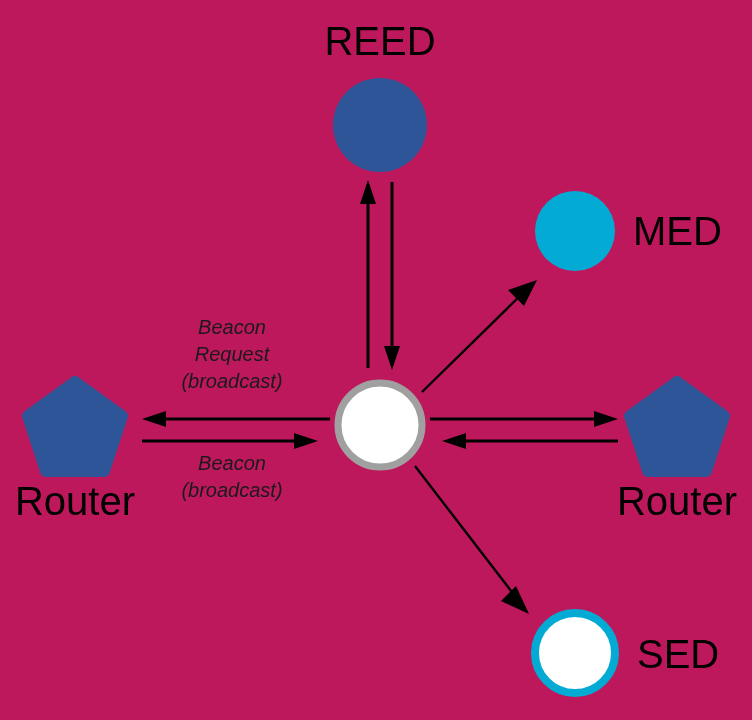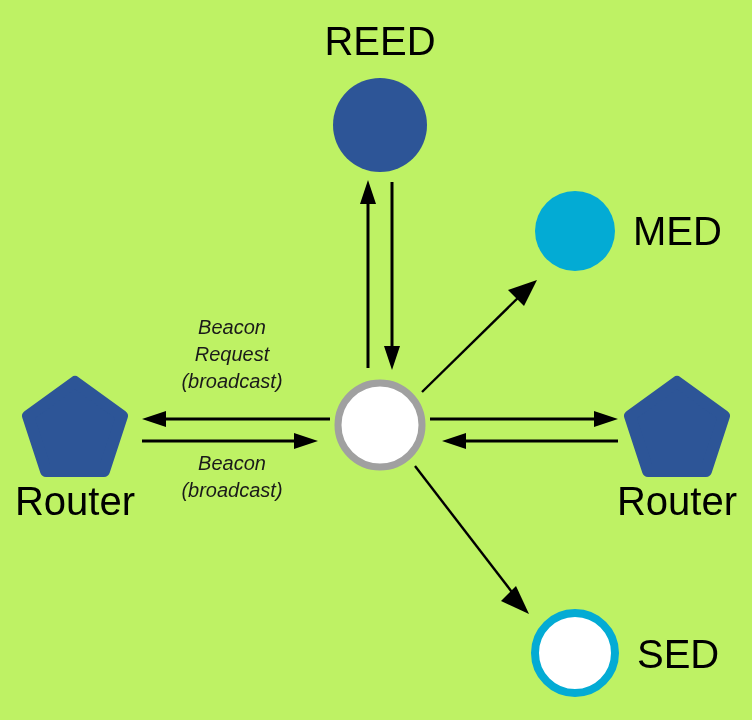--- a/index.html
+++ b/index.html
@@ -9,21 +9,21 @@
     background: #ffffff;
   }
   body {
     font-family: "Liberation Sans", sans-serif;
     -webkit-font-smoothing: antialiased;
   }
   #stage {
     position: relative;
     width: 752px;
     height: 720px;
-    background: #bef264;
+    background: #be185d;
     overflow: hidden;
   }
   #diagram-svg {
     position: absolute;
     left: 0;
     top: 0;
     width: 752px;
     height: 720px;
     display: block;
   }

